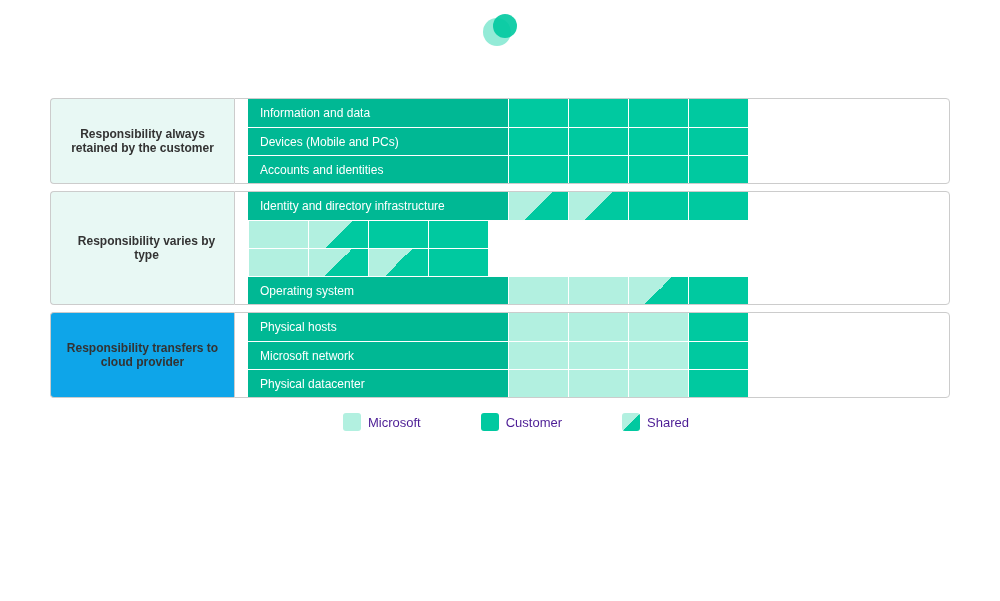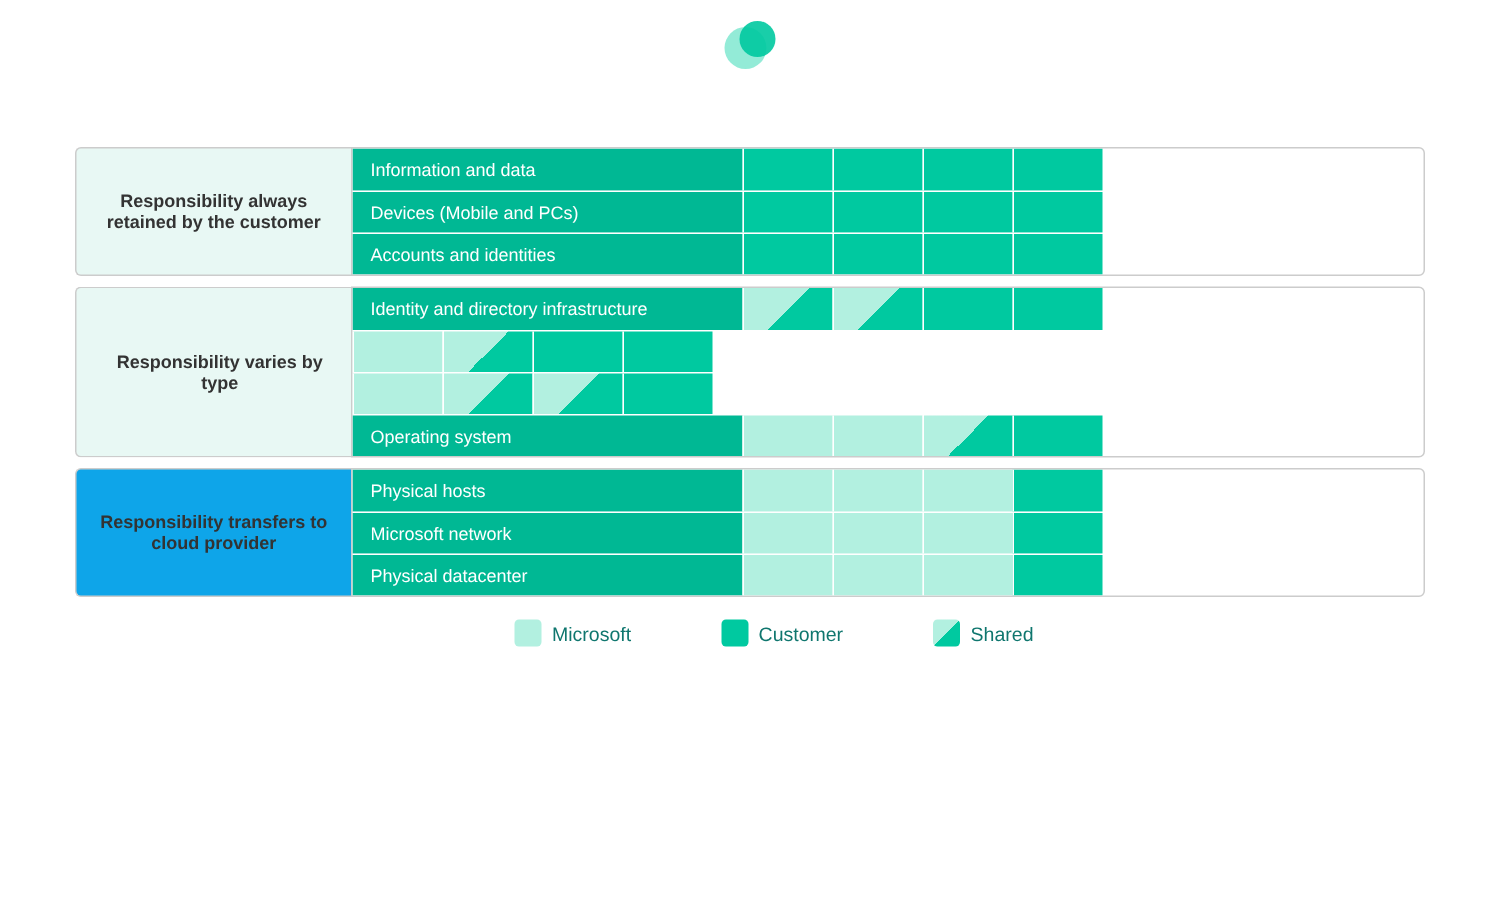--- a/index.html
+++ b/index.html
@@ -101,20 +101,21 @@
     .section-label-cell.varies { background: #e8f8f4; padding-left: 16px; }
     .section-label-cell.transfers { background: #0ea5e9; }
 
     .rows-area {
       display: flex;
       flex-direction: column;
       flex: 1;
       border: 1.5px solid #ccc;
       border-radius: 0 4px 4px 0;
       overflow: hidden;
+      padding-left: 13px;
     }
     .row-item {
       display: flex;
       flex-direction: row;
       height: 28px;
     }
     .row-item + .row-item {
       border-top: 1px solid rgba(255,255,255,0.3);
     }
     .row-label {
@@ -149,21 +150,21 @@
       flex-direction: row;
       gap: 28px;
       margin-top: 12px;
       align-items: center;
     }
     .legend-item {
       display: flex;
       align-items: center;
       gap: 7px;
       font-size: 13px;
-      color: #0f766e;
+      color: #4c1d95;
       padding-left: 32px;
     }
     .legend-box {
       width: 18px;
       height: 18px;
       border-radius: 3px;
       flex-shrink: 0;
     }
     .legend-box.microsoft { background: #b2f0e0; }
     .legend-box.customer { background: #00c9a0; }

